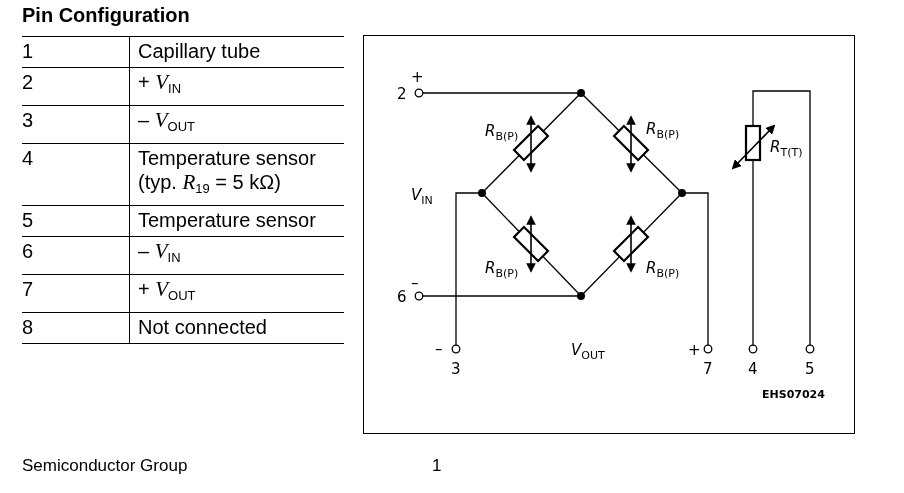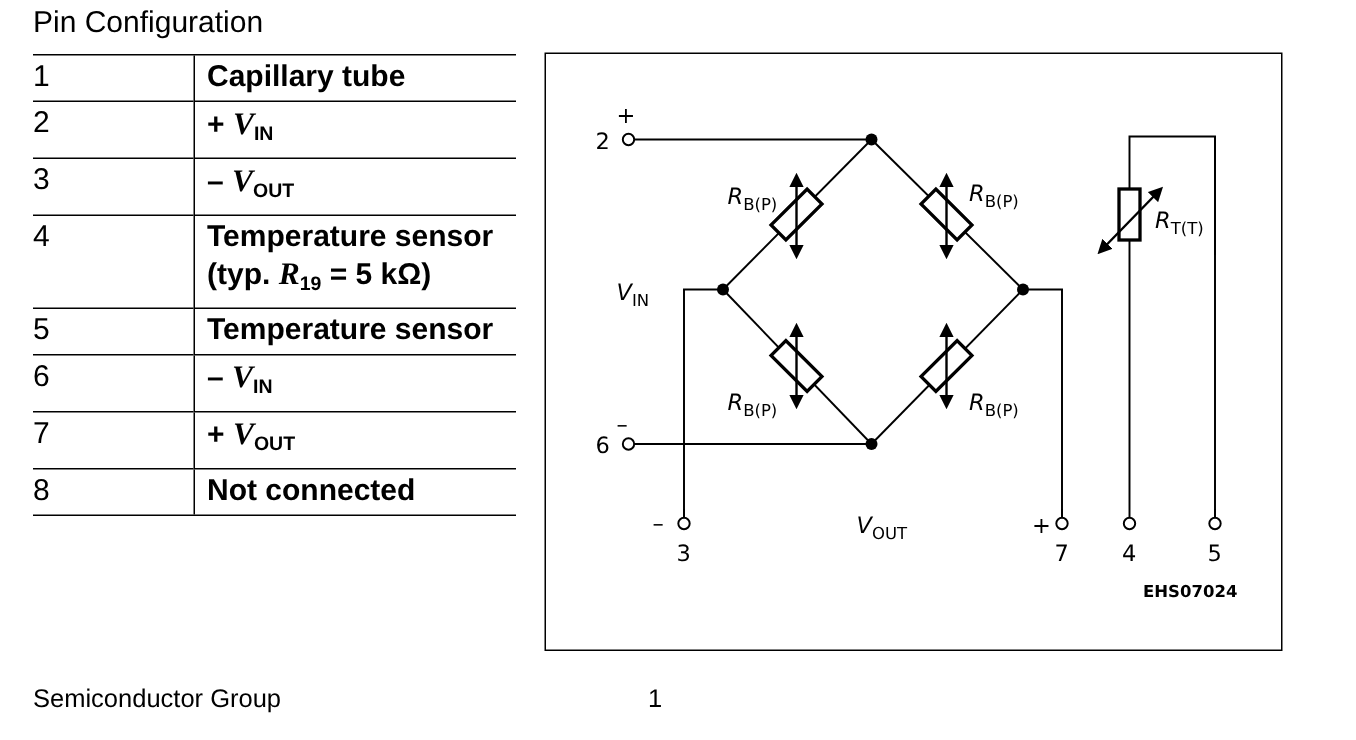--- a/index.html
+++ b/index.html
@@ -1,23 +1,23 @@
 <!DOCTYPE html>
 <html><head>
 <meta charset="utf-8">
 <style>
   html, body { margin:0; padding:0; background:#ffffff; }
   body { width:904px; height:493px; position:relative; overflow:hidden;
          font-family:"Liberation Sans", sans-serif; color:#000; }
-  .title { position:absolute; left:22px; top:4px; font-size:20px; font-weight:normal; }
+  .title { position:absolute; left:22px; top:4px; font-size:20px; font-weight:bold; }
   table.pins { position:absolute; left:22px; top:36px; width:322px; border-collapse:collapse; font-size:20px; }
   table.pins td { border-top:1.2px solid #000; vertical-align:top; padding:2px 0 4px 0; line-height:24px; }
   table.pins tr:last-child td { border-bottom:1.2px solid #000; }
   table.pins td.num { width:107px; }
-  table.pins td.fn { border-left:1.2px solid #000; padding-left:8px;font-weight:bold; }
+  table.pins td.fn { border-left:1.2px solid #000; padding-left:8px; }
   .v { font-family:"Liberation Serif", serif; font-style:italic; font-size:21px; }
   .sub { font-size:13px; vertical-align:-4px; }
   .diagram { position:absolute; left:363px; top:35px; width:492px; height:399px; border:1.5px solid #000; box-sizing:border-box; }
   .diagram svg { position:absolute; left:0; top:0; }
   .dl { font-family:"DejaVu Sans", sans-serif; font-size:15px; }
   .dsub { font-size:11px; }
   .footer { position:absolute; top:456px; font-size:17px;text-align:right; }
 </style>
 </head>
 <body>

